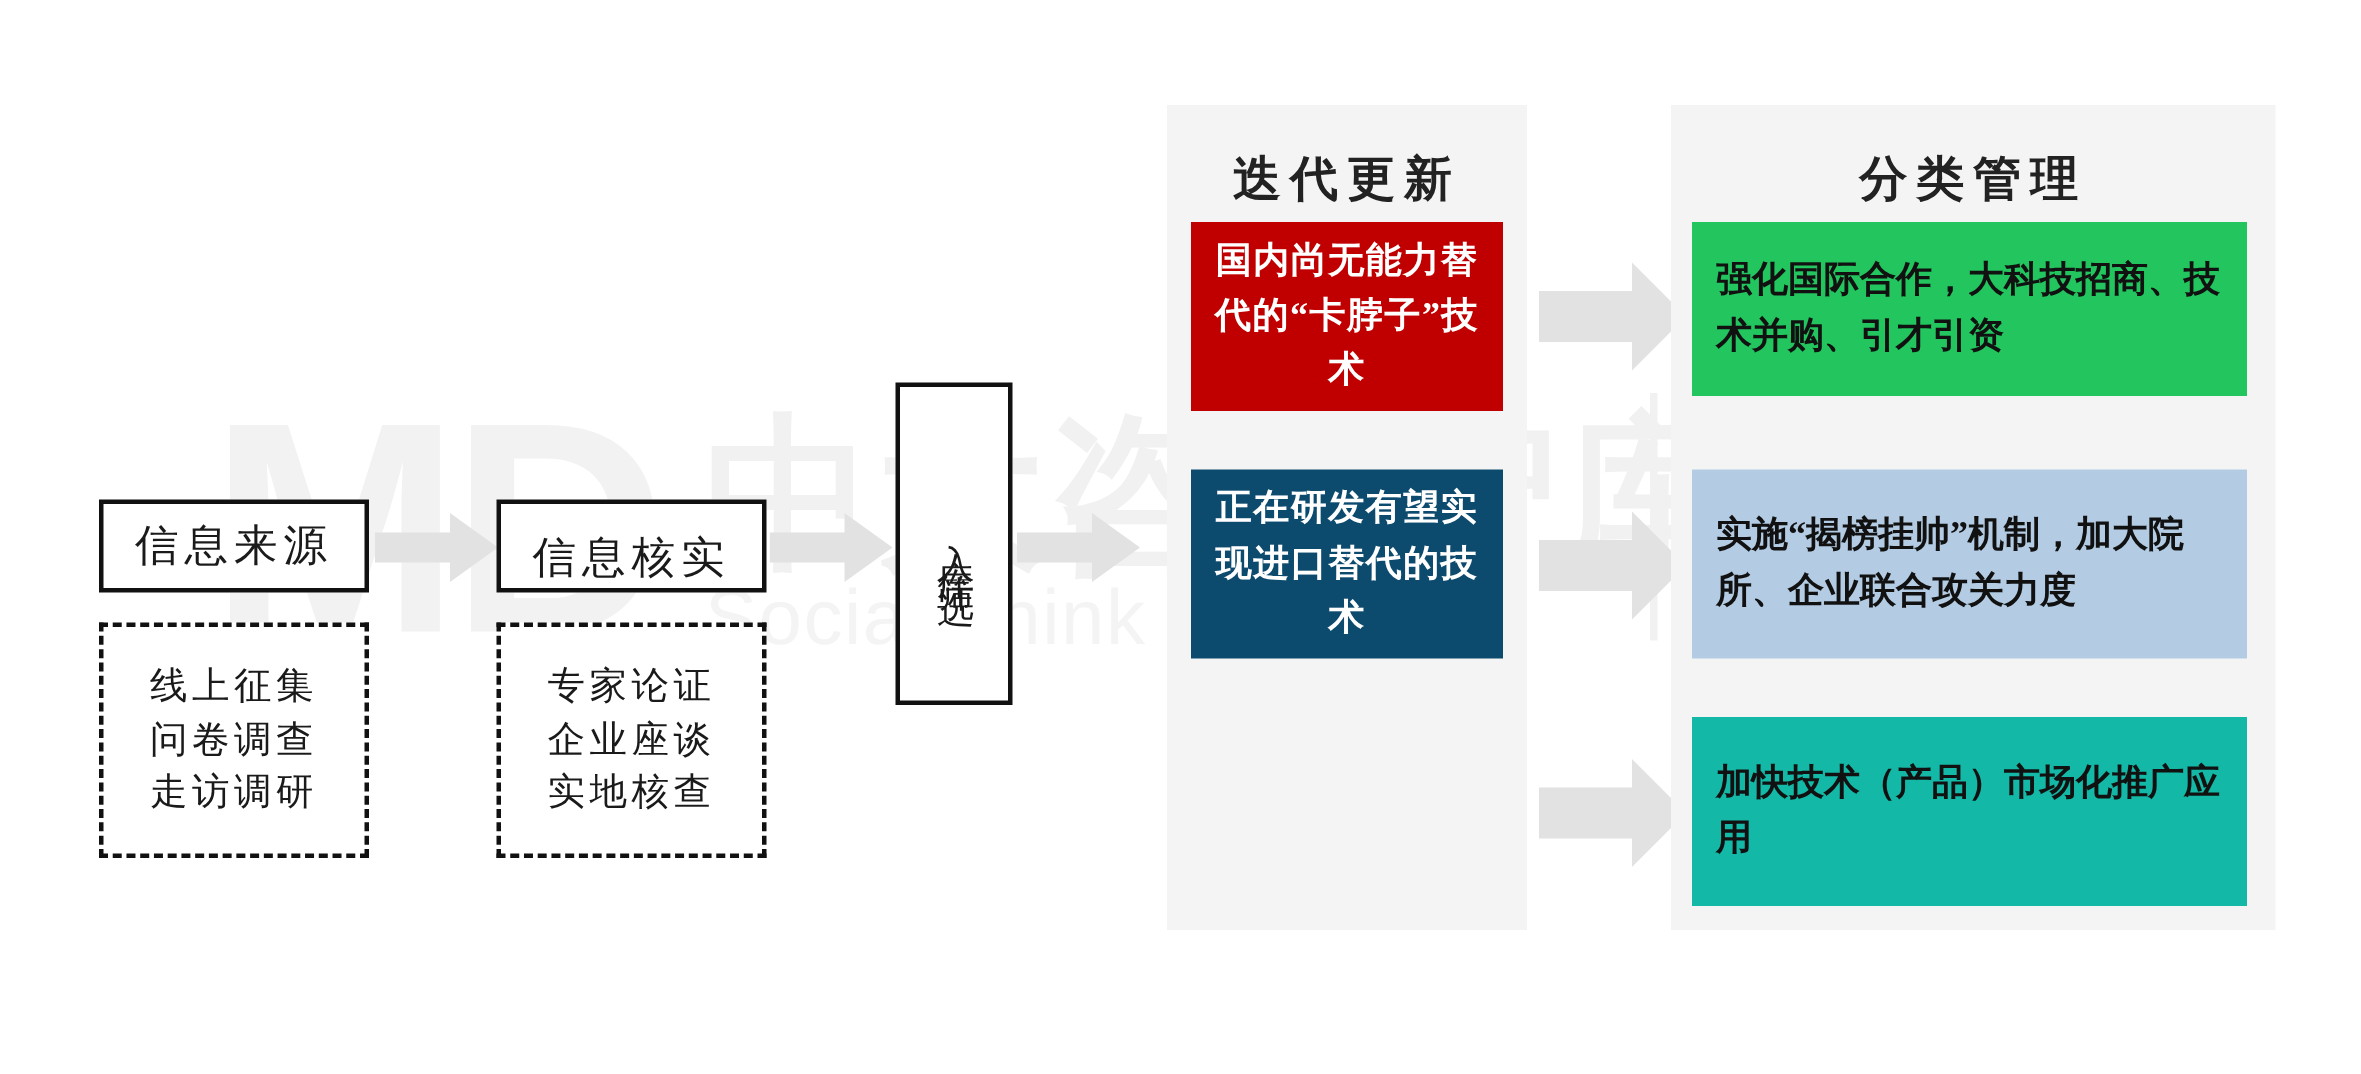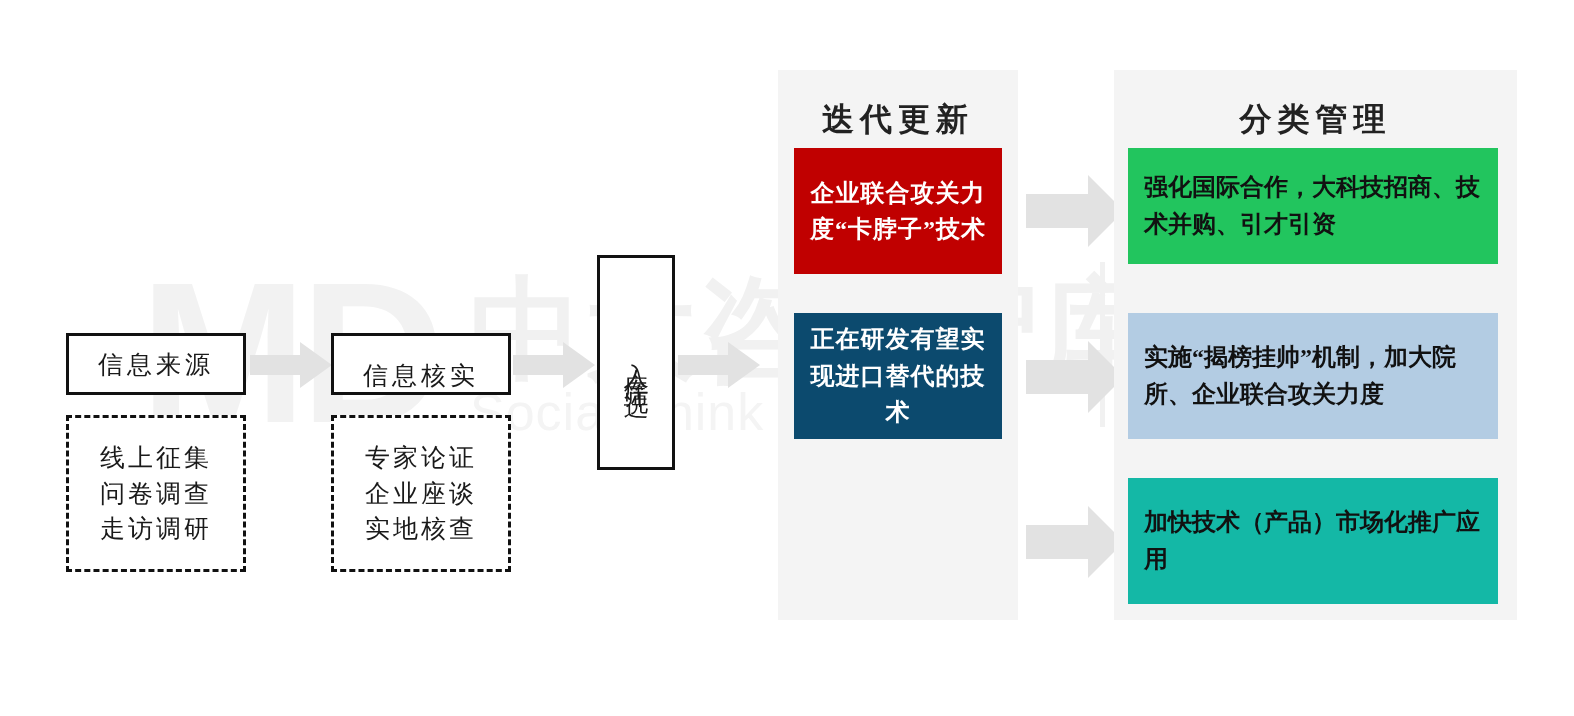--- a/index.html
+++ b/index.html
@@ -99,21 +99,21 @@
 
   
   .node-solid {
     position: absolute;
     border: 3px solid #111111;
     background: #ffffff;
     display: flex;
     align-items: center;
     justify-content: center;
     box-sizing: border-box;
-    font-size: 25px;
+    font-size: 29px;
     color: #1a1a1a;
     letter-spacing: 4px;
     font-weight: 500;
   }
   .node-dashed {
     position: absolute;
     border: 3px dashed #111111;
     background: #ffffff;
     box-sizing: border-box;
     display: flex;
@@ -250,21 +250,21 @@
     <svg width="82" height="50" viewBox="0 0 82 50">
       <polygon points="0,15 50,15 50,2 82,25 50,48 50,35 0,35" fill="#E2E2E2"></polygon>
     </svg>
   </div>
 
   <div class="panel" style="left:778px; top:70px; width:240px; height:550px;">
     <div class="panel-title" style="top:28px;">迭代更新</div>
   </div>
 
   <div class="cat-card" style="left:794px; top:148px; width:208px; height:126px; background:#C00000;">
-    <span>企业联合攻关力度“卡脖子”技术</span>
+    <span>国内尚无能力替代的“卡脖子”技术</span>
   </div>
 
   <div class="cat-card" style="left:794px; top:313px; width:208px; height:126px; background:#0c4a6e;">
     <span>正在研发有望实现进口替代的技术</span>
   </div>
 
 
   <div class="arrow" style="left:1026px; top:172px;">
     <svg width="98" height="78" viewBox="0 0 98 78">
       <polygon points="0,22 62,22 62,3 98,39 62,75 62,56 0,56" fill="#E2E2E2"></polygon>

